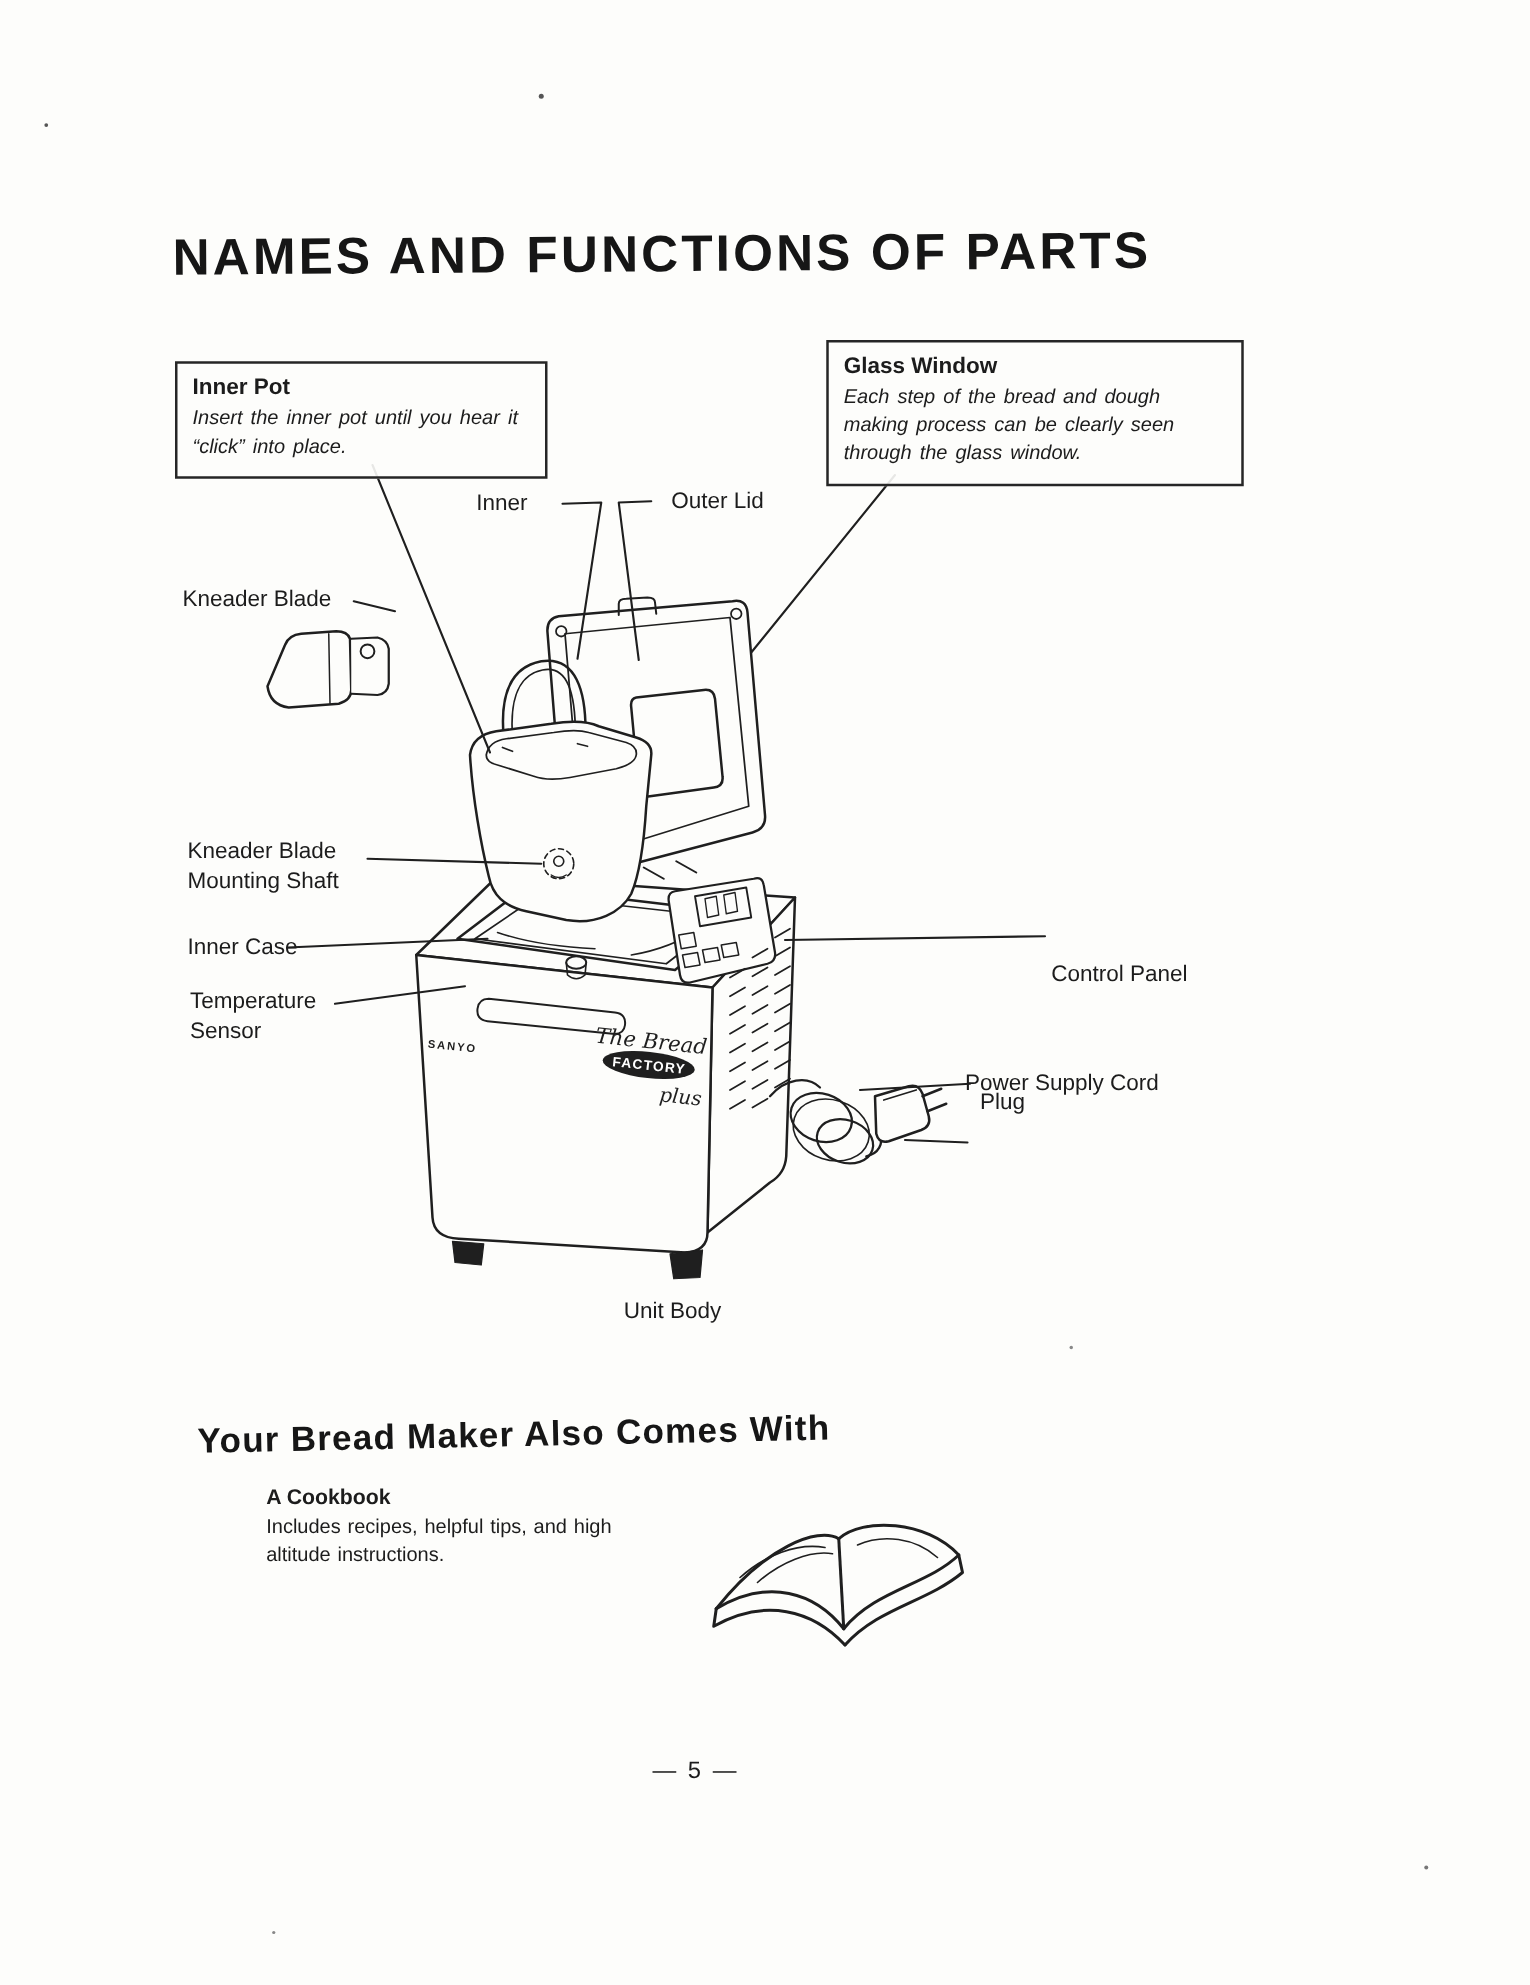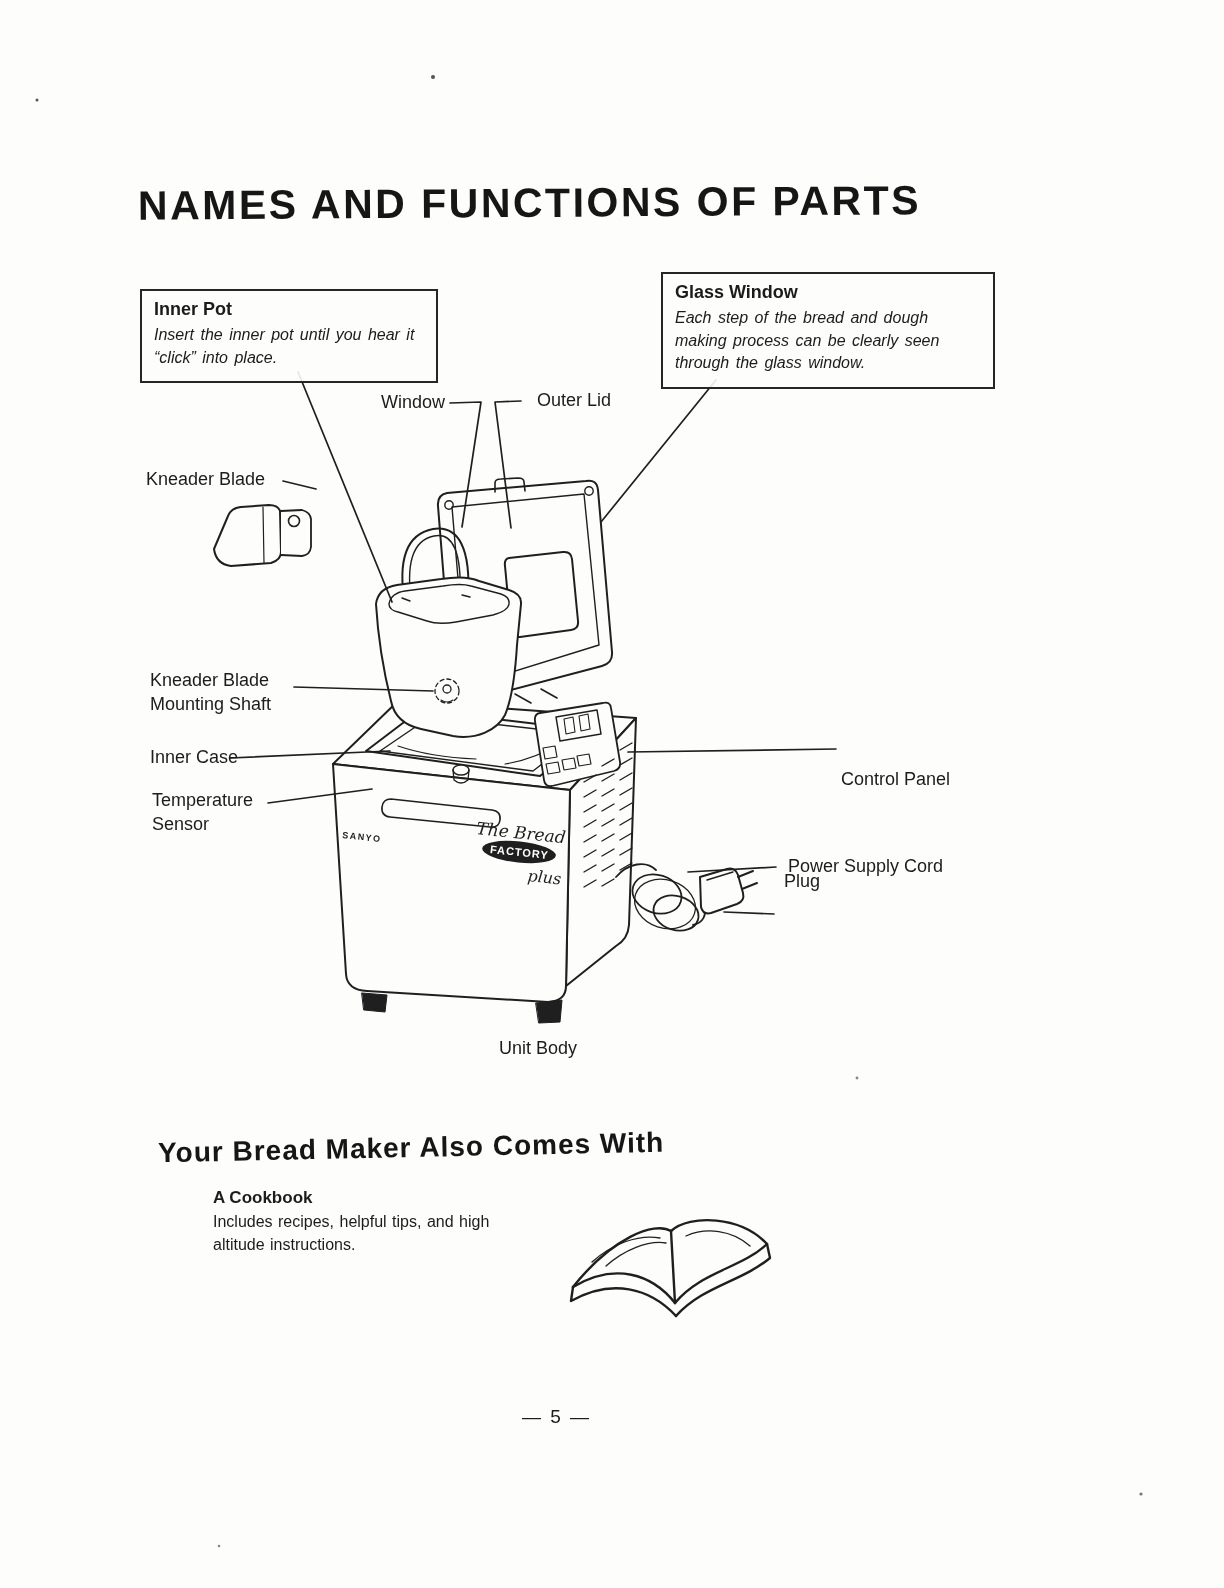--- a/index.html
+++ b/index.html
@@ -153,30 +153,30 @@
   <div class="callout" style="left:140px;top:289px;width:270px;">
     <div class="c-title">Inner Pot</div>
     <p class="c-body">Insert the inner pot until you hear it “click” into place.</p>
   </div>
 
   <div class="callout" style="left:661px;top:272px;width:306px;">
     <div class="c-title">Glass Window</div>
     <p class="c-body">Each step of the bread and dough making process can be clearly seen through the glass window.</p>
   </div>
 
-  <div class="lbl" style="left:381px;top:391px;">Window</div>
+  <div class="lbl" style="left:381px;top:391px;">Inner</div>
   <div class="lbl" style="left:497px;top:389px;margin-left:40px;">Outer Lid</div>
   <div class="lbl" style="left:146px;top:468px;">Kneader Blade</div>
   <div class="lbl" style="left:150px;top:669px;">Kneader Blade
 Mounting Shaft</div>
   <div class="lbl" style="left:150px;top:746px;">Inner Case</div>
   <div class="lbl" style="left:152px;top:789px;">Temperature
 Sensor</div>
   <div class="lbl" style="left:841px;top:768px;">Control Panel</div>
-  <div class="lbl" style="left:788px;top:855px;text-align:center;">Power Supply Cord</div>
+  <div class="lbl" style="left:772px;top:855px;text-align:center;">Power Supply Cord</div>
   <div class="lbl" style="left:784px;top:870px;">Plug</div>
   <div class="lbl" style="left:499px;top:1037px;">Unit Body</div>
 
   <div class="sec-heading">Your Bread Maker Also Comes With</div>
   <div class="cb-title">A Cookbook</div>
   <div class="cb-body">Includes recipes, helpful tips, and high altitude instructions.</div>
 
   <div class="page-num">— 5 —</div>
 
 </div>

